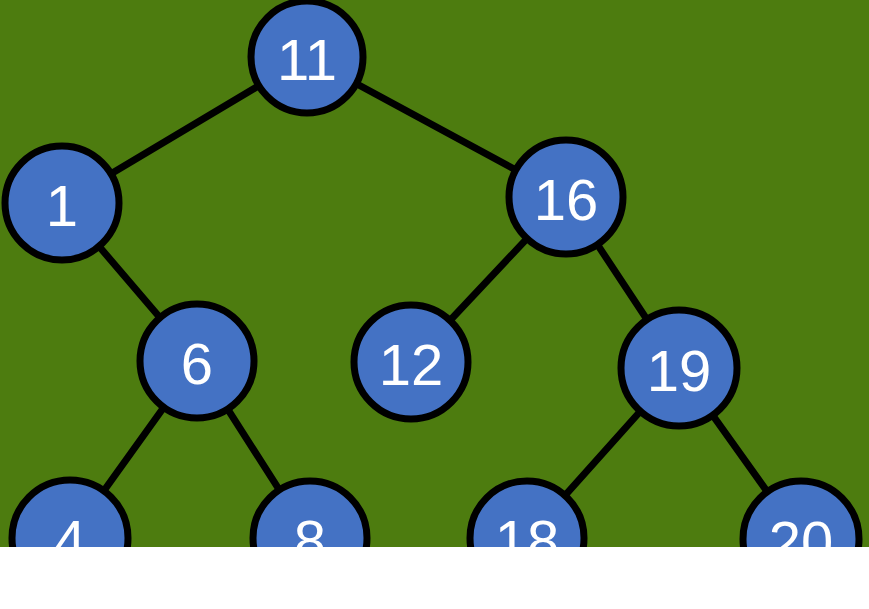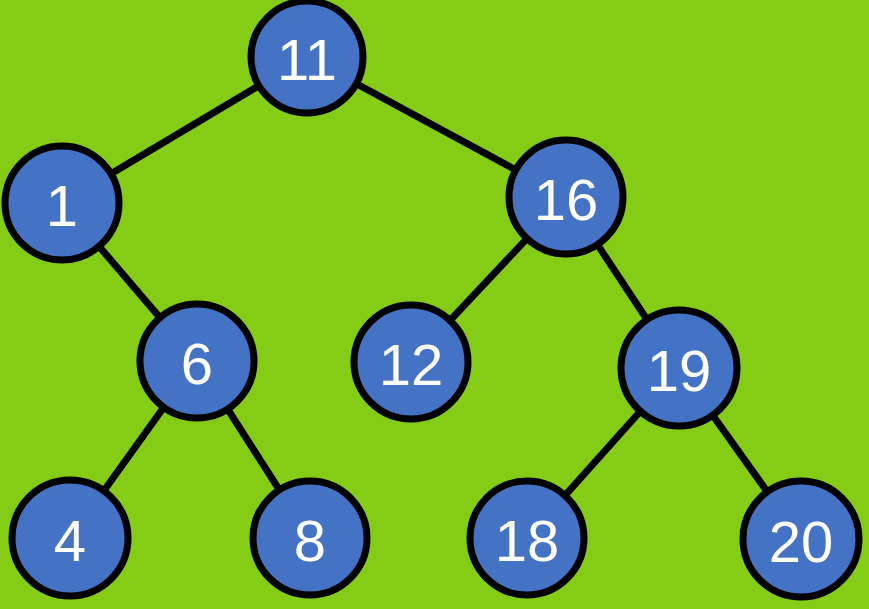--- a/index.html
+++ b/index.html
@@ -4,22 +4,22 @@
 <title>Binary Search Tree Diagram</title>
 <style>
   html, body {
     margin: 0;
     padding: 0;
     background: #ffffff;
   }
   #canvas {
     position: relative;
     width: 869px;
-    height: 609px;
-    background: #84cc16;
+    height: 547px;
+    background: #4d7c0f;
     overflow: hidden;
     font-family: "Liberation Sans", sans-serif;
   }
   #tree-svg {
     position: absolute;
     top: 0;
     left: 0;
     width: 869px;
     height: 609px;
     display: block;

